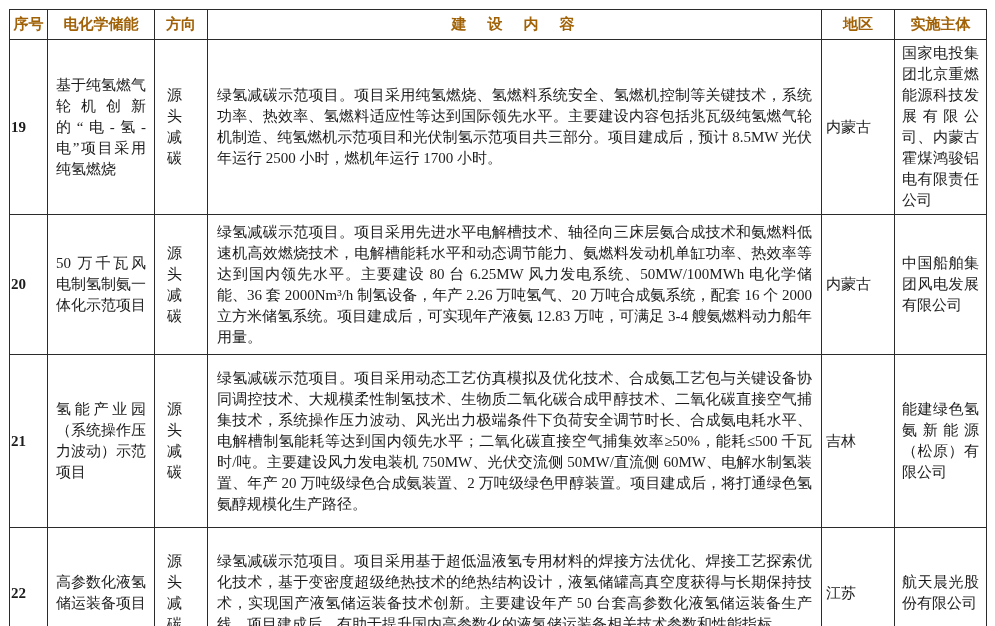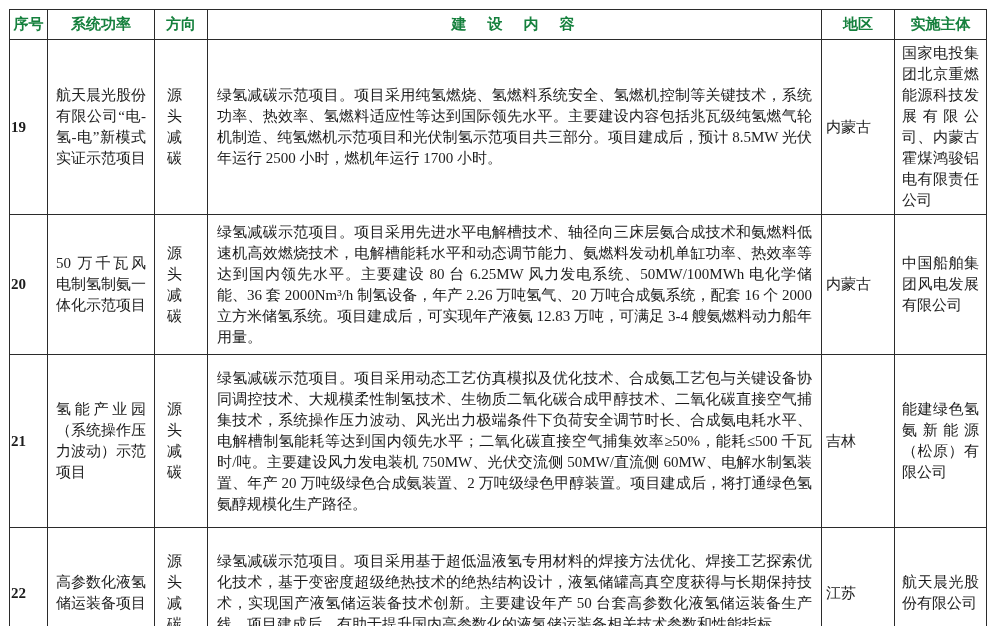--- a/index.html
+++ b/index.html
@@ -28,21 +28,21 @@
     vertical-align: middle;
     overflow: hidden;
   }
   thead th {
     font-family: "Liberation Sans", "DejaVu Sans", sans-serif;
     font-weight: bold;
     font-size: 15px;
     text-align: center;
     height: 30px;
     padding: 2px;
-    color: #15803d;
+    color: #a16207;
   }
   thead th.h-content { letter-spacing: 3px; }
   tbody td {
     font-size: 15px;
     line-height: 21px;
     margin-left: 39px;
   }
   td.c-no {
     text-align: left;
     font-family: "Liberation Serif", "DejaVu Serif", serif;
@@ -85,31 +85,31 @@
       <col style="width:38px">
       <col style="width:107px">
       <col style="width:53px">
       <col style="width:614px">
       <col style="width:73px">
       <col style="width:92px">
     </colgroup>
     <thead>
       <tr>
         <th class="h-no">序号</th>
-        <th class="h-name">系统功率</th>
+        <th class="h-name">电化学储能</th>
         <th class="h-dir">方向</th>
         <th class="h-content">建　设　内　容</th>
         <th class="h-region">地区</th>
         <th class="h-entity">实施主体</th>
       </tr>
     </thead>
     <tbody id="rows">
   <tr>
     <td class="c-no">19</td>
-    <td class="c-name">航天晨光股份有限公司“电-氢-电”新模式实证示范项目</td>
+    <td class="c-name">基于纯氢燃气轮机创新的“电-氢-电”项目采用纯氢燃烧</td>
     <td class="c-dir">源头减碳</td>
     <td class="c-content">绿氢减碳示范项目。项目采用纯氢燃烧、氢燃料系统安全、氢燃机控制等关键技术，系统功率、热效率、氢燃料适应性等达到国际领先水平。主要建设内容包括兆瓦级纯氢燃气轮机制造、纯氢燃机示范项目和光伏制氢示范项目共三部分。项目建成后，预计 8.5MW 光伏年运行 2500 小时，燃机年运行 1700 小时。</td>
     <td class="c-region">内蒙古</td>
     <td class="c-entity">国家电投集团北京重燃能源科技发展有限公司、内蒙古霍煤鸿骏铝电有限责任公司</td>
   </tr>
 
   <tr>
     <td class="c-no">20</td>
     <td class="c-name">50 万千瓦风电制氢制氨一体化示范项目</td>
     <td class="c-dir">源头减碳</td>

